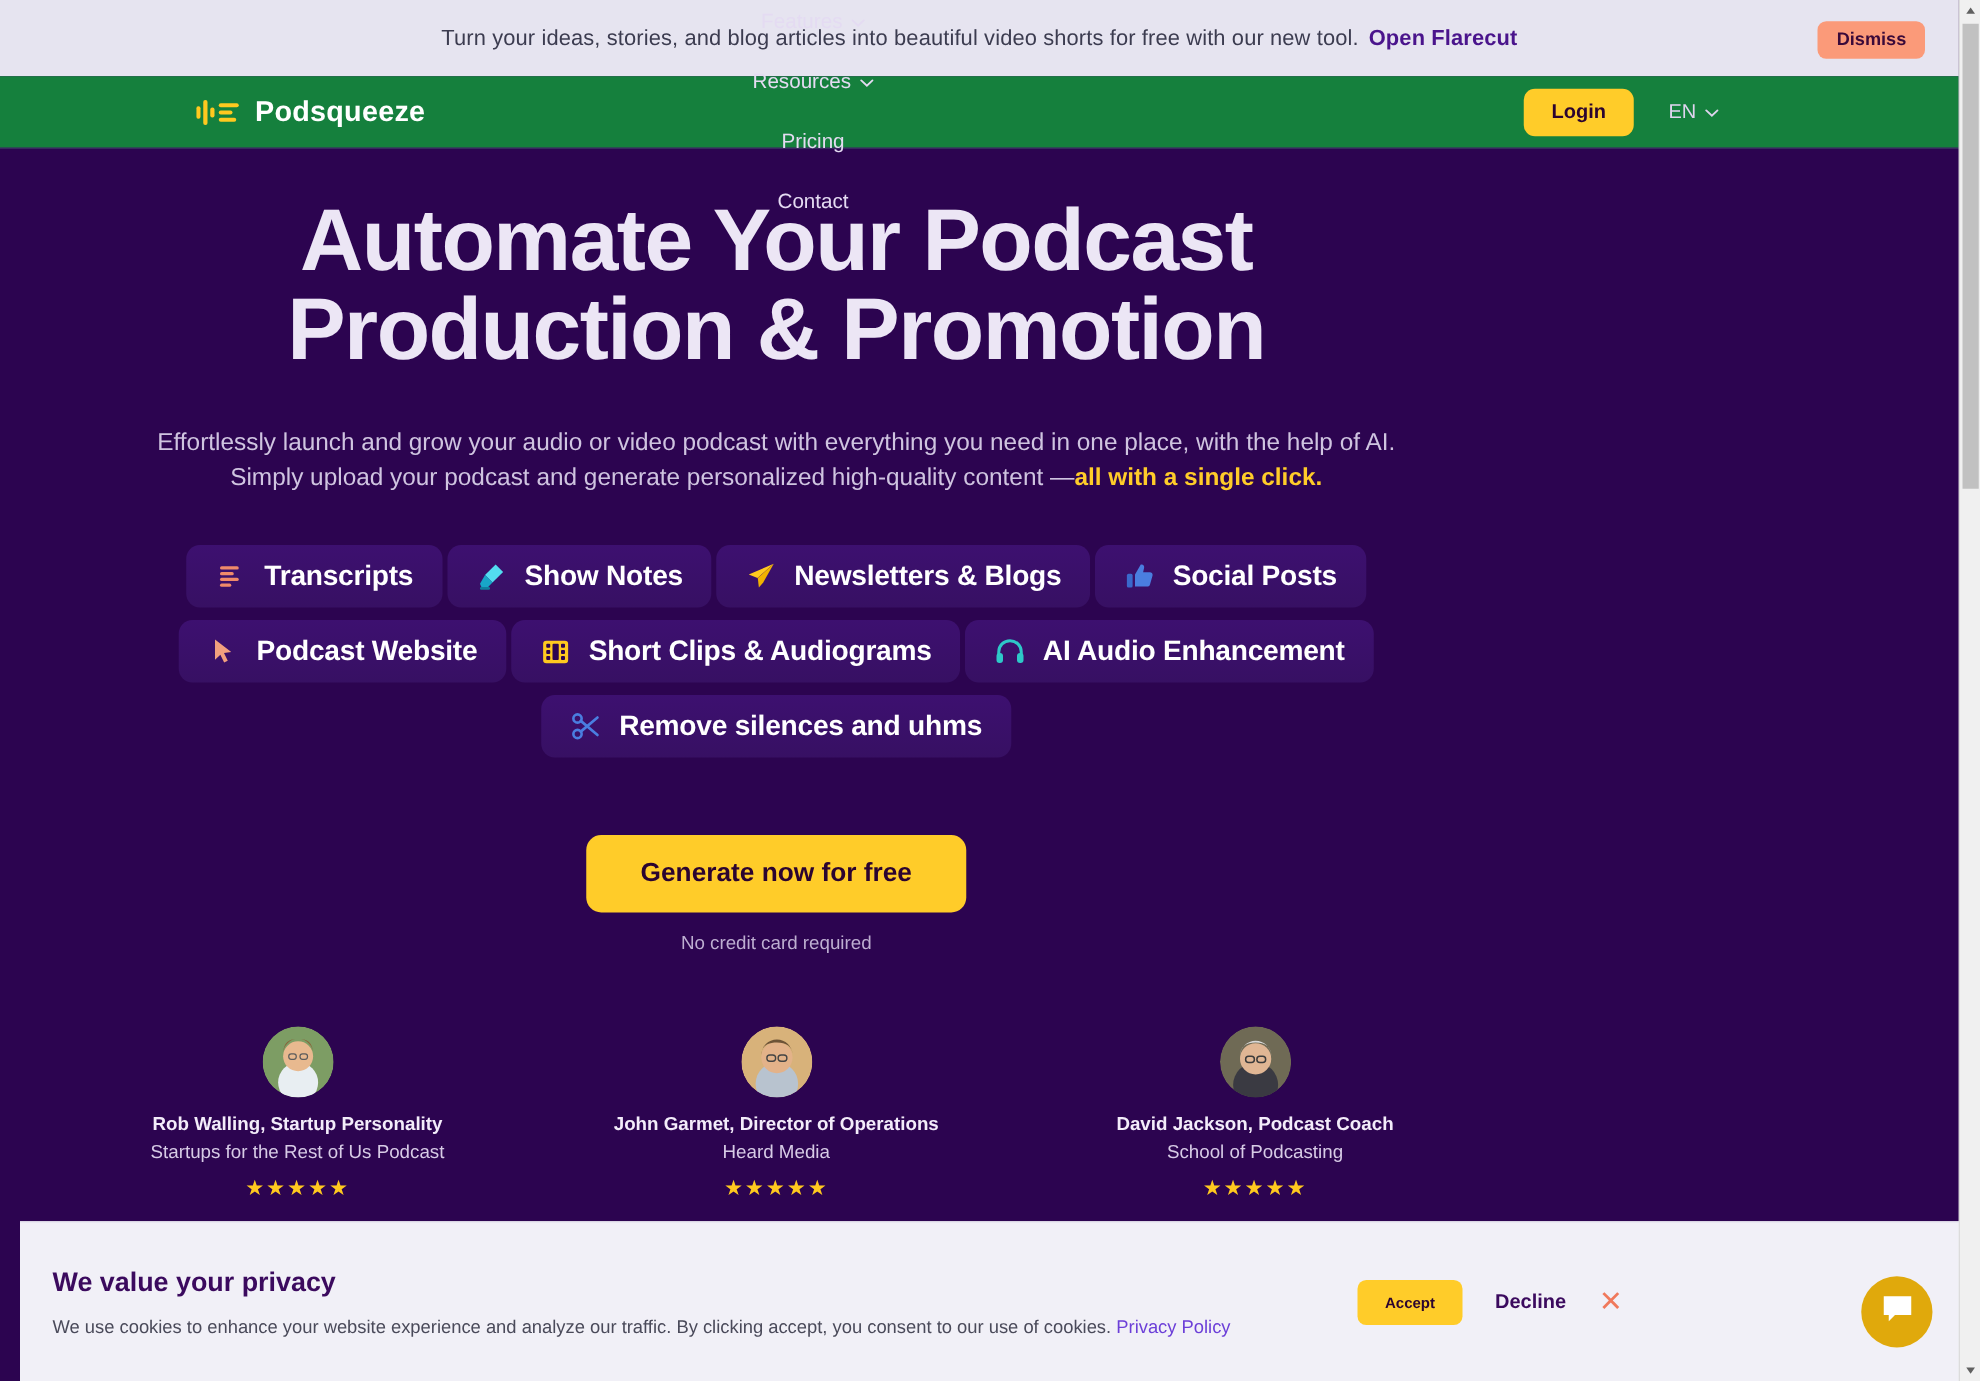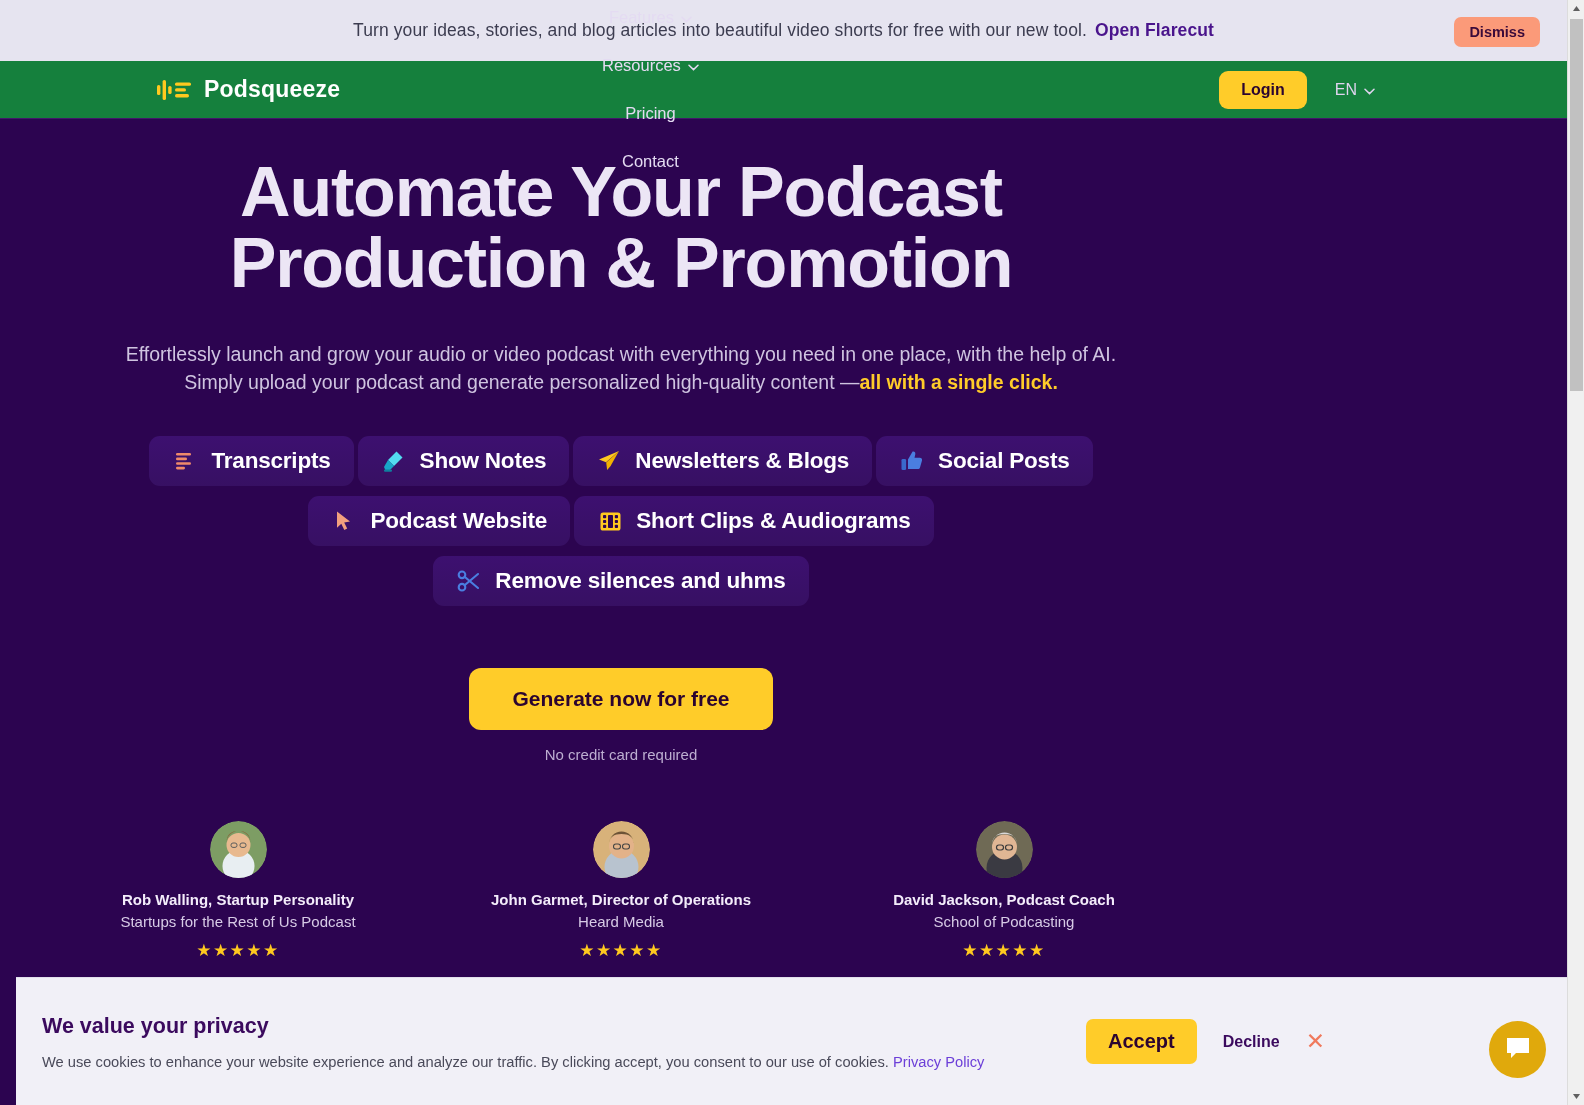--- a/index.html
+++ b/index.html
@@ -106,21 +106,21 @@
     background: #f1f0f7; display: flex; align-items: center;
     border-top: 1px solid #e2e0ec; z-index: 50;
   }
   .cookie-left { padding-left: 26px; width: 980px; }
   .cookie-title { color: #3b0a5e; font-size: 21.5px; font-weight: 700; }
   .cookie-body { margin-top: 15px; color: #4a4a5a; font-size: 14.7px; }
   .cookie-body a { color: #6c3fd8; text-decoration: none; }
   .cookie-actions { display: flex; align-items: center; gap: 26px; margin-left: 90px; }
   .accept-btn {
     background: #ffcc29; color: #2b0430; border: none; border-radius: 7px;
-    font-size: 20px; font-weight: 600; padding: 11px 22px; cursor: pointer;
+    font-size: 12px; font-weight: 600; padding: 11px 22px; cursor: pointer;
     font-family: "Liberation Sans", sans-serif;
   }
   .decline-btn { background: none; border: none; color: #3b0a5e; font-size: 16px;
     font-weight: 700; cursor: pointer; font-family: "Liberation Sans", sans-serif; }
   .close-x { color: #f0795c; font-size: 23px; cursor: pointer; font-weight: 300; line-height: 1; }
 
   
   .chat-fab {
     position: absolute; right: 38px; bottom: 27px; width: 57px; height: 57px;
     border-radius: 50%; background: #e0a90c; display: flex; align-items: center;
@@ -264,20 +264,30 @@
               <rect x="4" y="14.8" width="3.2" height="3.2" rx=".8" fill="#2c0450"></rect>
               <rect x="15.8" y="5" width="3.2" height="3.2" rx=".8" fill="#2c0450"></rect>
               <rect x="15.8" y="9.9" width="3.2" height="3.2" rx=".8" fill="#2c0450"></rect>
               <rect x="15.8" y="14.8" width="3.2" height="3.2" rx=".8" fill="#2c0450"></rect>
               <rect x="9" y="5" width="5" height="13" rx=".8" fill="#2c0450"></rect>
             </svg>
           </span>
           <span class="pill-label">Short Clips &amp; Audiograms</span>
         </div>
 
+        <div class="pill">
+          <span class="pill-icon">
+            <svg width="24" height="24" viewBox="0 0 24 24">
+              <path d="M3 16v-3.5a9 9 0 0118 0V16" stroke="#2ec8c8" stroke-width="2.4" fill="none" stroke-linecap="round"></path>
+              <rect x="1.2" y="13.4" width="5.2" height="8" rx="2.4" fill="#2ec8c8"></rect>
+              <rect x="17.6" y="13.4" width="5.2" height="8" rx="2.4" fill="#2ec8c8"></rect>
+            </svg>
+          </span>
+          <span class="pill-label">AI Audio Enhancement</span>
+        </div>
       </div>
 
       <div class="pill-row">
         <div class="pill">
           <span class="pill-icon">
             <svg width="24" height="24" viewBox="0 0 24 24">
               <circle cx="5" cy="18.2" r="3.3" stroke="#4a7ee0" stroke-width="2.1" fill="none"></circle>
               <circle cx="5" cy="5.8" r="3.3" stroke="#4a7ee0" stroke-width="2.1" fill="none"></circle>
               <path d="M7.6 7.7L21 19" stroke="#4a7ee0" stroke-width="2.1" stroke-linecap="round"></path>
               <path d="M7.6 16.3L21 5" stroke="#4a7ee0" stroke-width="2.1" stroke-linecap="round"></path>

